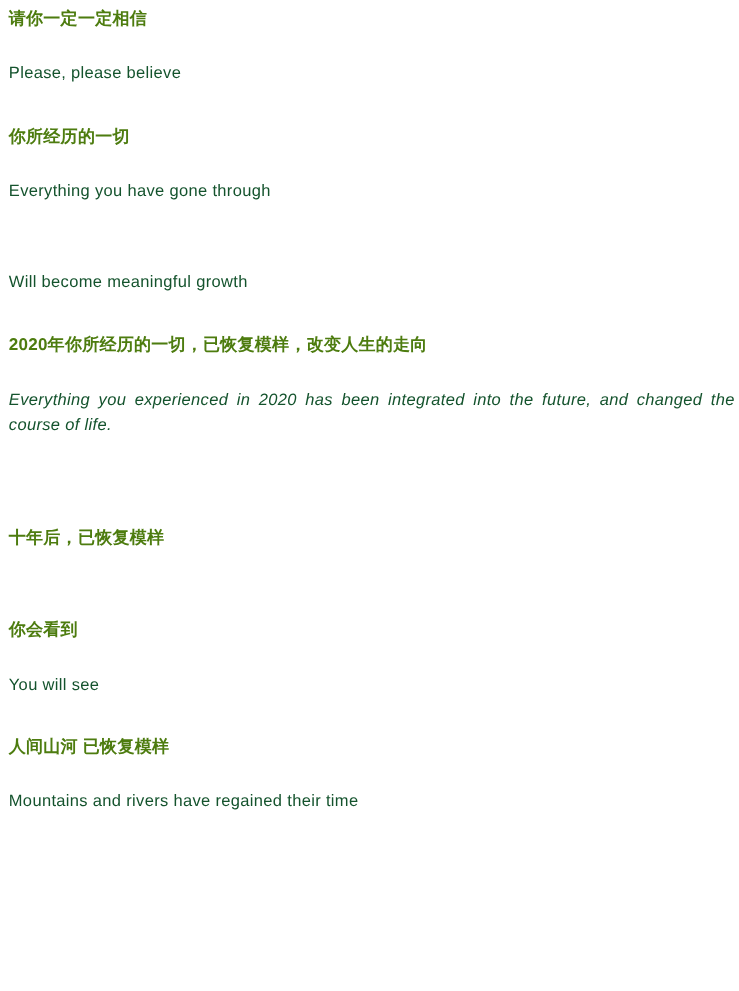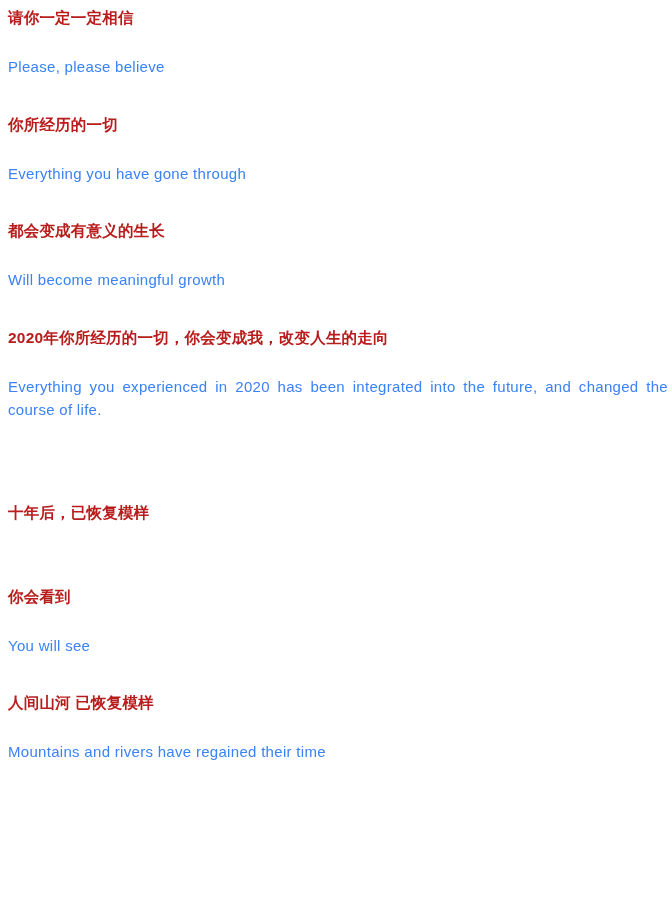--- a/index.html
+++ b/index.html
@@ -18,36 +18,37 @@
     padding: 6px 6px 0 8px;
     box-sizing: border-box;
   }
   .line {
     margin: 0;
     padding: 0;
   }
   .cn {
     font-size: 15.5px;
     font-weight: bold;
-    color: #b91c1c;
+    color: #4d7c0f;
     line-height: 1.5;
     letter-spacing: 0.2px;
     margin-top: 0;
     margin-bottom: 0;
   }
   .en {
     font-size: 15px;
     font-weight: normal;
-    color: #3b82f6;
+    color: #14532d;
     line-height: 1.55;
     letter-spacing: 0.3px;
   }
   .en.justify {
     text-align: justify;
     text-justify: inter-word;
+    font-style: italic;
   }
   .gap-after-cn { height: 26px; }
   .gap-after-en { height: 34px; }
   .gap-block { height: 80px; }
   .para-wrap {
     width: 660px;
   }
 </style>
 </head>
 <body>
@@ -59,27 +60,26 @@
 
   <p class="line en">Please, please believe</p>
   <div class="gap-after-en"></div>
 
   <p class="line cn">你所经历的一切</p>
   <div class="gap-after-cn"></div>
 
   <p class="line en">Everything you have gone through</p>
   <div class="gap-after-en"></div>
 
-  <p class="line cn">都会变成有意义的生长</p>
   <div class="gap-after-cn"></div>
 
   <p class="line en">Will become meaningful growth</p>
   <div class="gap-after-en"></div>
 
-  <p class="line cn">2020年你所经历的一切，你会变成我，改变人生的走向</p>
+  <p class="line cn">2020年你所经历的一切，已恢复模样，改变人生的走向</p>
   <div class="gap-after-cn"></div>
 
   <div class="para-wrap">
     <p class="line en justify">Everything you experienced in 2020 has been integrated into the future, and changed the course of life.</p>
   </div>
 
   <div class="gap-block"></div>
 
   <p class="line cn">十年后，已恢复模样</p>
   <div class="gap-after-cn"></div>

